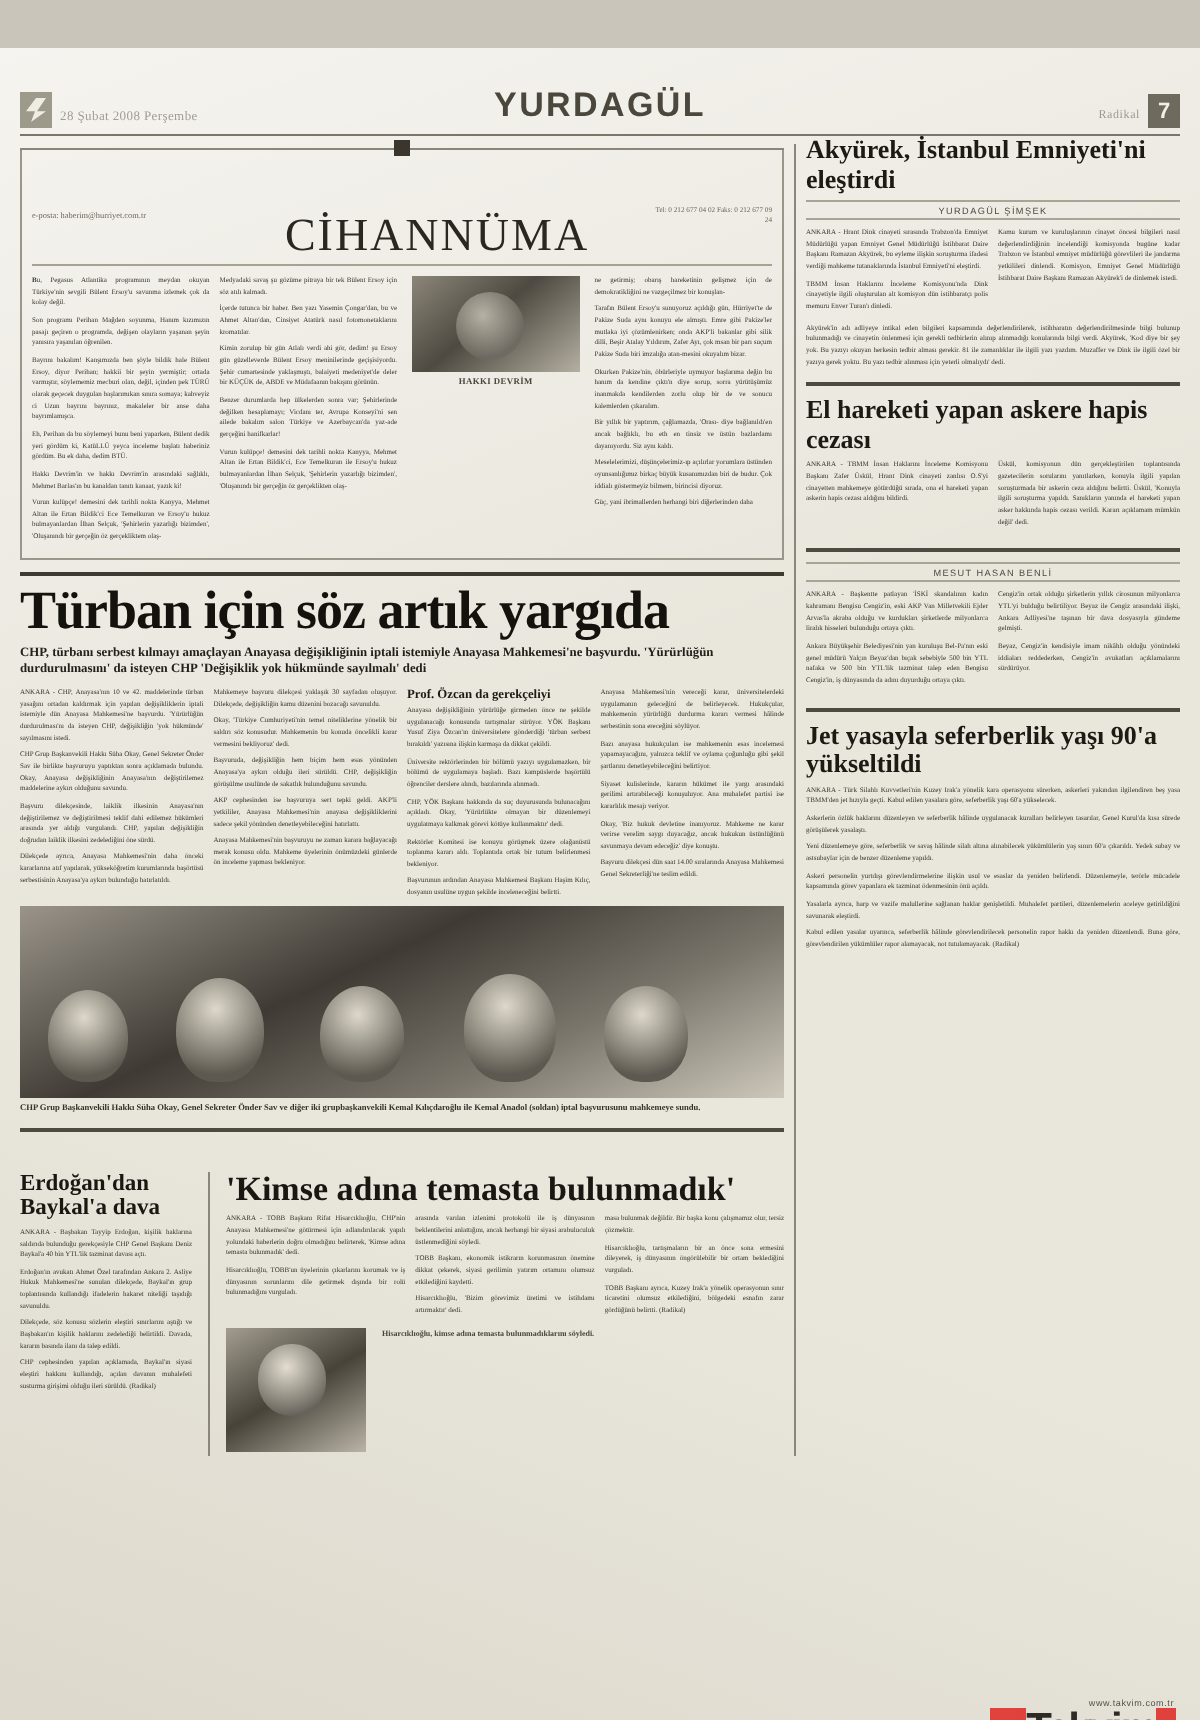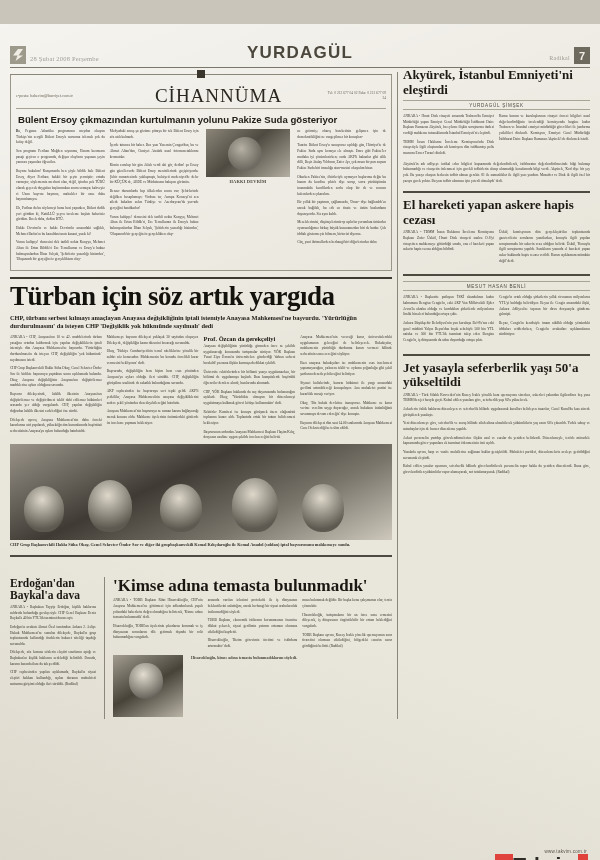--- a/index.html
+++ b/index.html
@@ -69,21 +69,21 @@
   .cihan-top-rule{ position:absolute; top:-1px; left:-1px; right:-1px; height:1px; background:#8a8679;}
   .diamond{
     position:absolute; top:-5px; left:50%; margin-left:-4px;
     width:8px;height:8px;background:#3a362d;
   }
   .cihan-head{ display:flex; align-items:center; padding-top:10px; }
   .cihan-email{ font-size:4.2px; color:#6a665b; width:95px; line-height:1.2;}
   .cihan-title{
     flex:1; text-align:center;
     font-family:"Liberation Serif", serif;
-    font-size:19px; letter-spacing:1px; color:#2a2720;
+    font-size:23px; letter-spacing:1px; color:#2a2720;margin-top:20px;
   }
   .cihan-fax{ font-size:3.6px; color:#6a665b; width:60px; text-align:right; line-height:1.35;}
   .cihan-rule{ height:1px; background:#a6a294; margin:1px 0 5px 0;}
   .cihan-kicker{
     font-family:"Liberation Sans", sans-serif;
     font-weight:bold; font-size:9.6px; color:#23201a;
     line-height:1.15; padding:0 2px 4px 2px;
   }
   .cihan-cols{ display:flex; gap:5px; }
   .cc{ flex:1; }
@@ -216,21 +216,20 @@
       <div class="cihan-box">
         <div class="cihan-top-rule"></div>
         <div class="diamond"></div>
         <div class="cihan-head">
           <div class="cihan-email">e-posta: haberim@hurriyet.com.tr</div>
           <div class="cihan-title">CİHANNÜMA</div>
           <div class="cihan-fax">Tel: 0 212 677 04 02
 Faks: 0 212 677 09 24</div>
         </div>
         <div class="cihan-rule"></div>
-        <div class="cihan-kicker">Bülent Ersoy çıkmazından kurtulmanın yolunu Pakize Suda gösteriyor</div>
         <div class="cihan-cols">
           <div class="cc">
             <div class="txt lead">
                 <p>Bu, Pegasus Atlantika programının meydan okuyan Türkiye'nin sevgili Bülent Ersoy'u savunma izlemek çok da kolay değil.</p>
                 <p>Son programı Perihan Mağden soyunma, Hanım kızımızın pasajı geçiren o programda, değişen olayların yaşanan şeyin yanısıra yaşanılan öğrenilen.</p>
                 <p>Bayrını bakalım! Kanşımızda ben şöyle bildik hale Bülent Ersoy, diyor Perihan; hakkii bir şeyin yermiştir; ortada varmıştır, söylememiz mecburi olan, değil, içinden pek TÜRÜ olarak geçecek duygulan başlarımıkan sınıra somaya; kahveyiz ci Uzun bayrını bayrınız, makaleler bir anse daha bayrımlamışca.</p>
                 <p>Eh, Perihan da bu söylemeyi bunu beni yaparken, Bülent dedik yeri gördüm ki, KatüLLÜ yeyca inceleme başlatı haberiniz gördüm. Bu ek daha, dedim BTÜ.</p>
                 <p>Hakkı Devrim'in ve hakkı Devrim'in arasındaki sağlıklı, Mehmet Barlas'ın bu kanaldan tanıtı kanaat, yazık ki!</p>
                 <p>Vurun kulüpçe! demesini dek tarihli nokta Kanyya, Mehmet Altan ile Ertan Bildik'ci Ece Temelkuran ve Ersoy'u hukuz bulmayanlardan İlhan Selçuk, 'Şehirlerin yazarlığı bizimden', 'Oluşanındı bir gerçeğin öz gerçekliktem olaş-</p>
               </div>
@@ -407,21 +406,21 @@
           <div style="flex:1;" class="txt">
               <p>Cengiz'in ortak olduğu şirketlerin yıllık cirosunun milyonlarca YTL'yi bulduğu belirtiliyor. Beyaz ile Cengiz arasındaki ilişki, Ankara Adliyesi'ne taşınan bir dava dosyasıyla gündeme gelmişti.</p>
               <p>Beyaz, Cengiz'in kendisiyle imam nikâhlı olduğu yönündeki iddiaları reddederken, Cengiz'in avukatları açıklamalarını sürdürüyor.</p>
             </div>
         </div>
       </div>
 
       <div class="hrule-thick"></div>
 
       <div>
-        <div class="r-head">Jet yasayla seferberlik yaşı 50'a yükseltildi</div>
+        <div class="r-head">Jet yasayla seferberlik yaşı 90'a yükseltildi</div>
         <div class="txt">
             <p>ANKARA - Türk Silahlı Kuvvetleri'nin Kuzey Irak'a yönelik kara operasyonu sürerken, askerleri yakından ilgilendiren beş yasa TBMM'den jet hızıyla geçti. Kabul edilen yasalara göre, seferberlik yaşı 60'a yükselecek.</p>
             <p>Askerlerin özlük haklarını düzenleyen ve seferberlik hâlinde uygulanacak kuralları belirleyen tasarılar, Genel Kurul'da kısa sürede görüşülerek yasalaştı.</p>
             <p>Yeni düzenlemeye göre, seferberlik ve savaş hâlinde silah altına alınabilecek yükümlülerin yaş sınırı 60'a çıkarıldı. Yedek subay ve astsubaylar için de benzer düzenleme yapıldı.</p>
             <p>Askeri personelin yurtdışı görevlendirmelerine ilişkin usul ve esaslar da yeniden belirlendi. Düzenlemeyle, terörle mücadele kapsamında görev yapanlara ek tazminat ödenmesinin önü açıldı.</p>
             <p>Yasalarla ayrıca, harp ve vazife malullerine sağlanan haklar genişletildi. Muhalefet partileri, düzenlemelerin aceleye getirildiğini savunarak eleştirdi.</p>
             <p>Kabul edilen yasalar uyarınca, seferberlik hâlinde görevlendirilecek personelin rapor hakkı da yeniden düzenlendi. Buna göre, görevlendirilen yükümlüler rapor alamayacak, not tutulamayacak. (Radikal)</p>
           </div>
       </div>
     </div>

